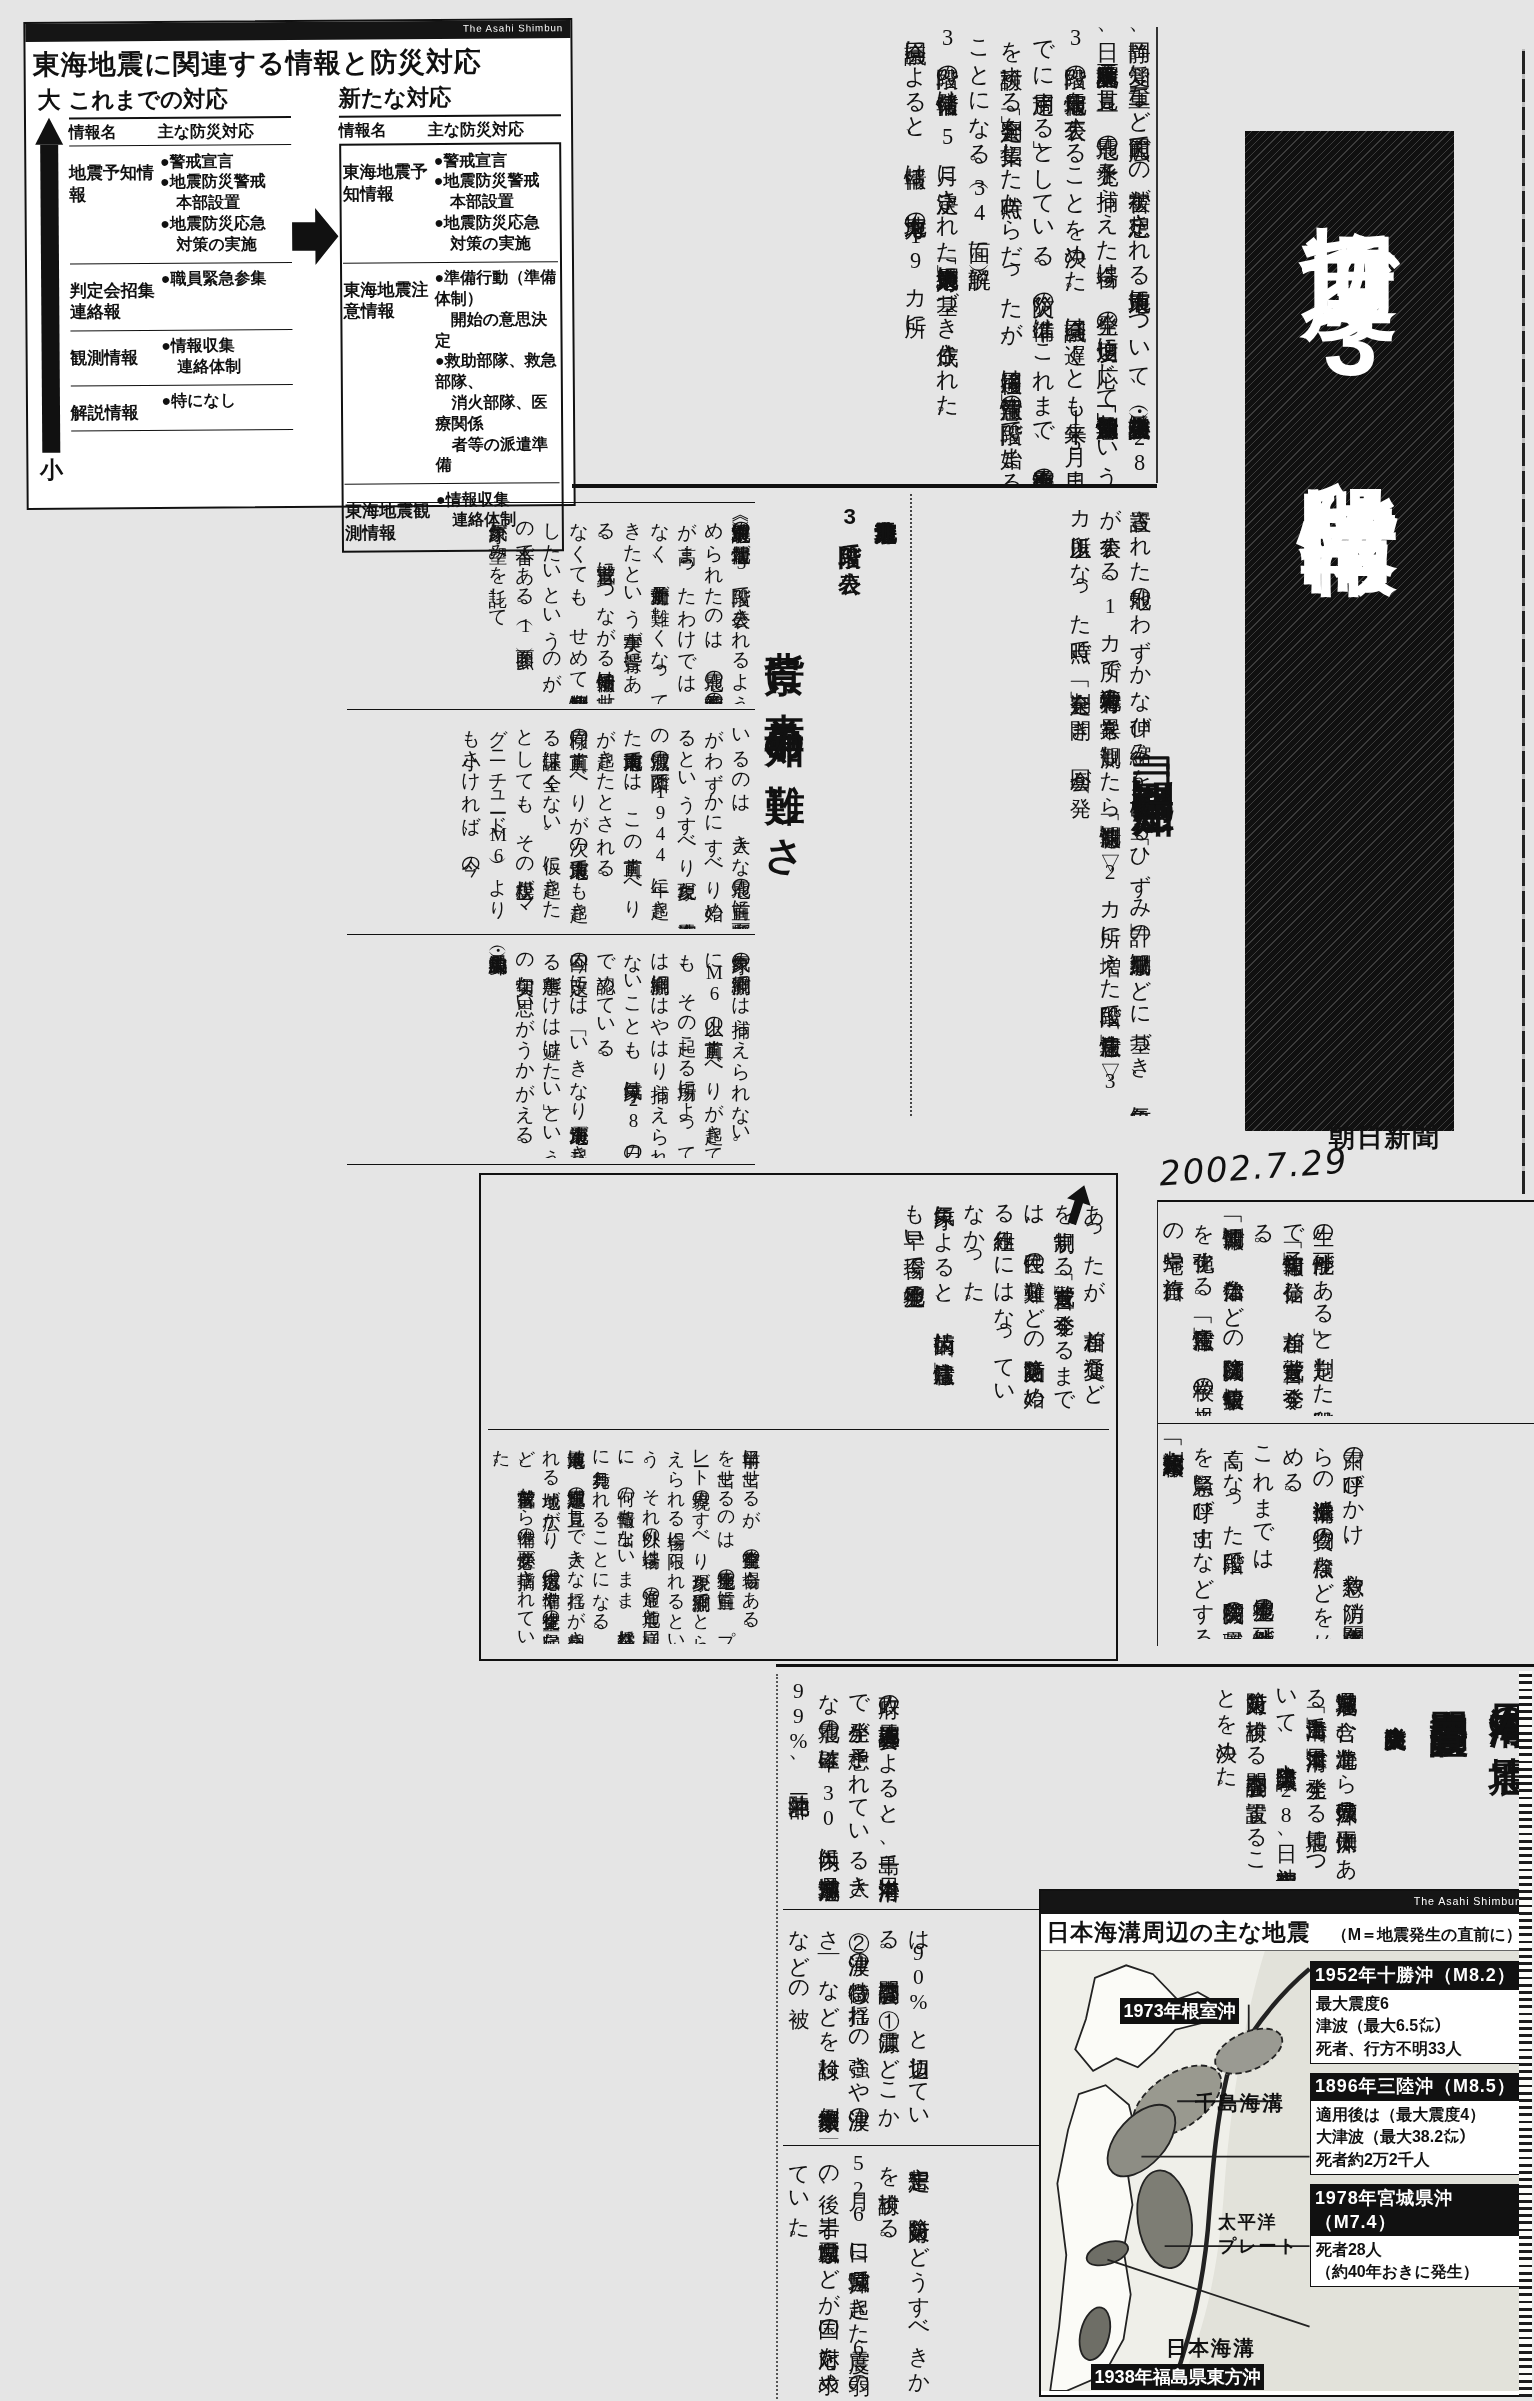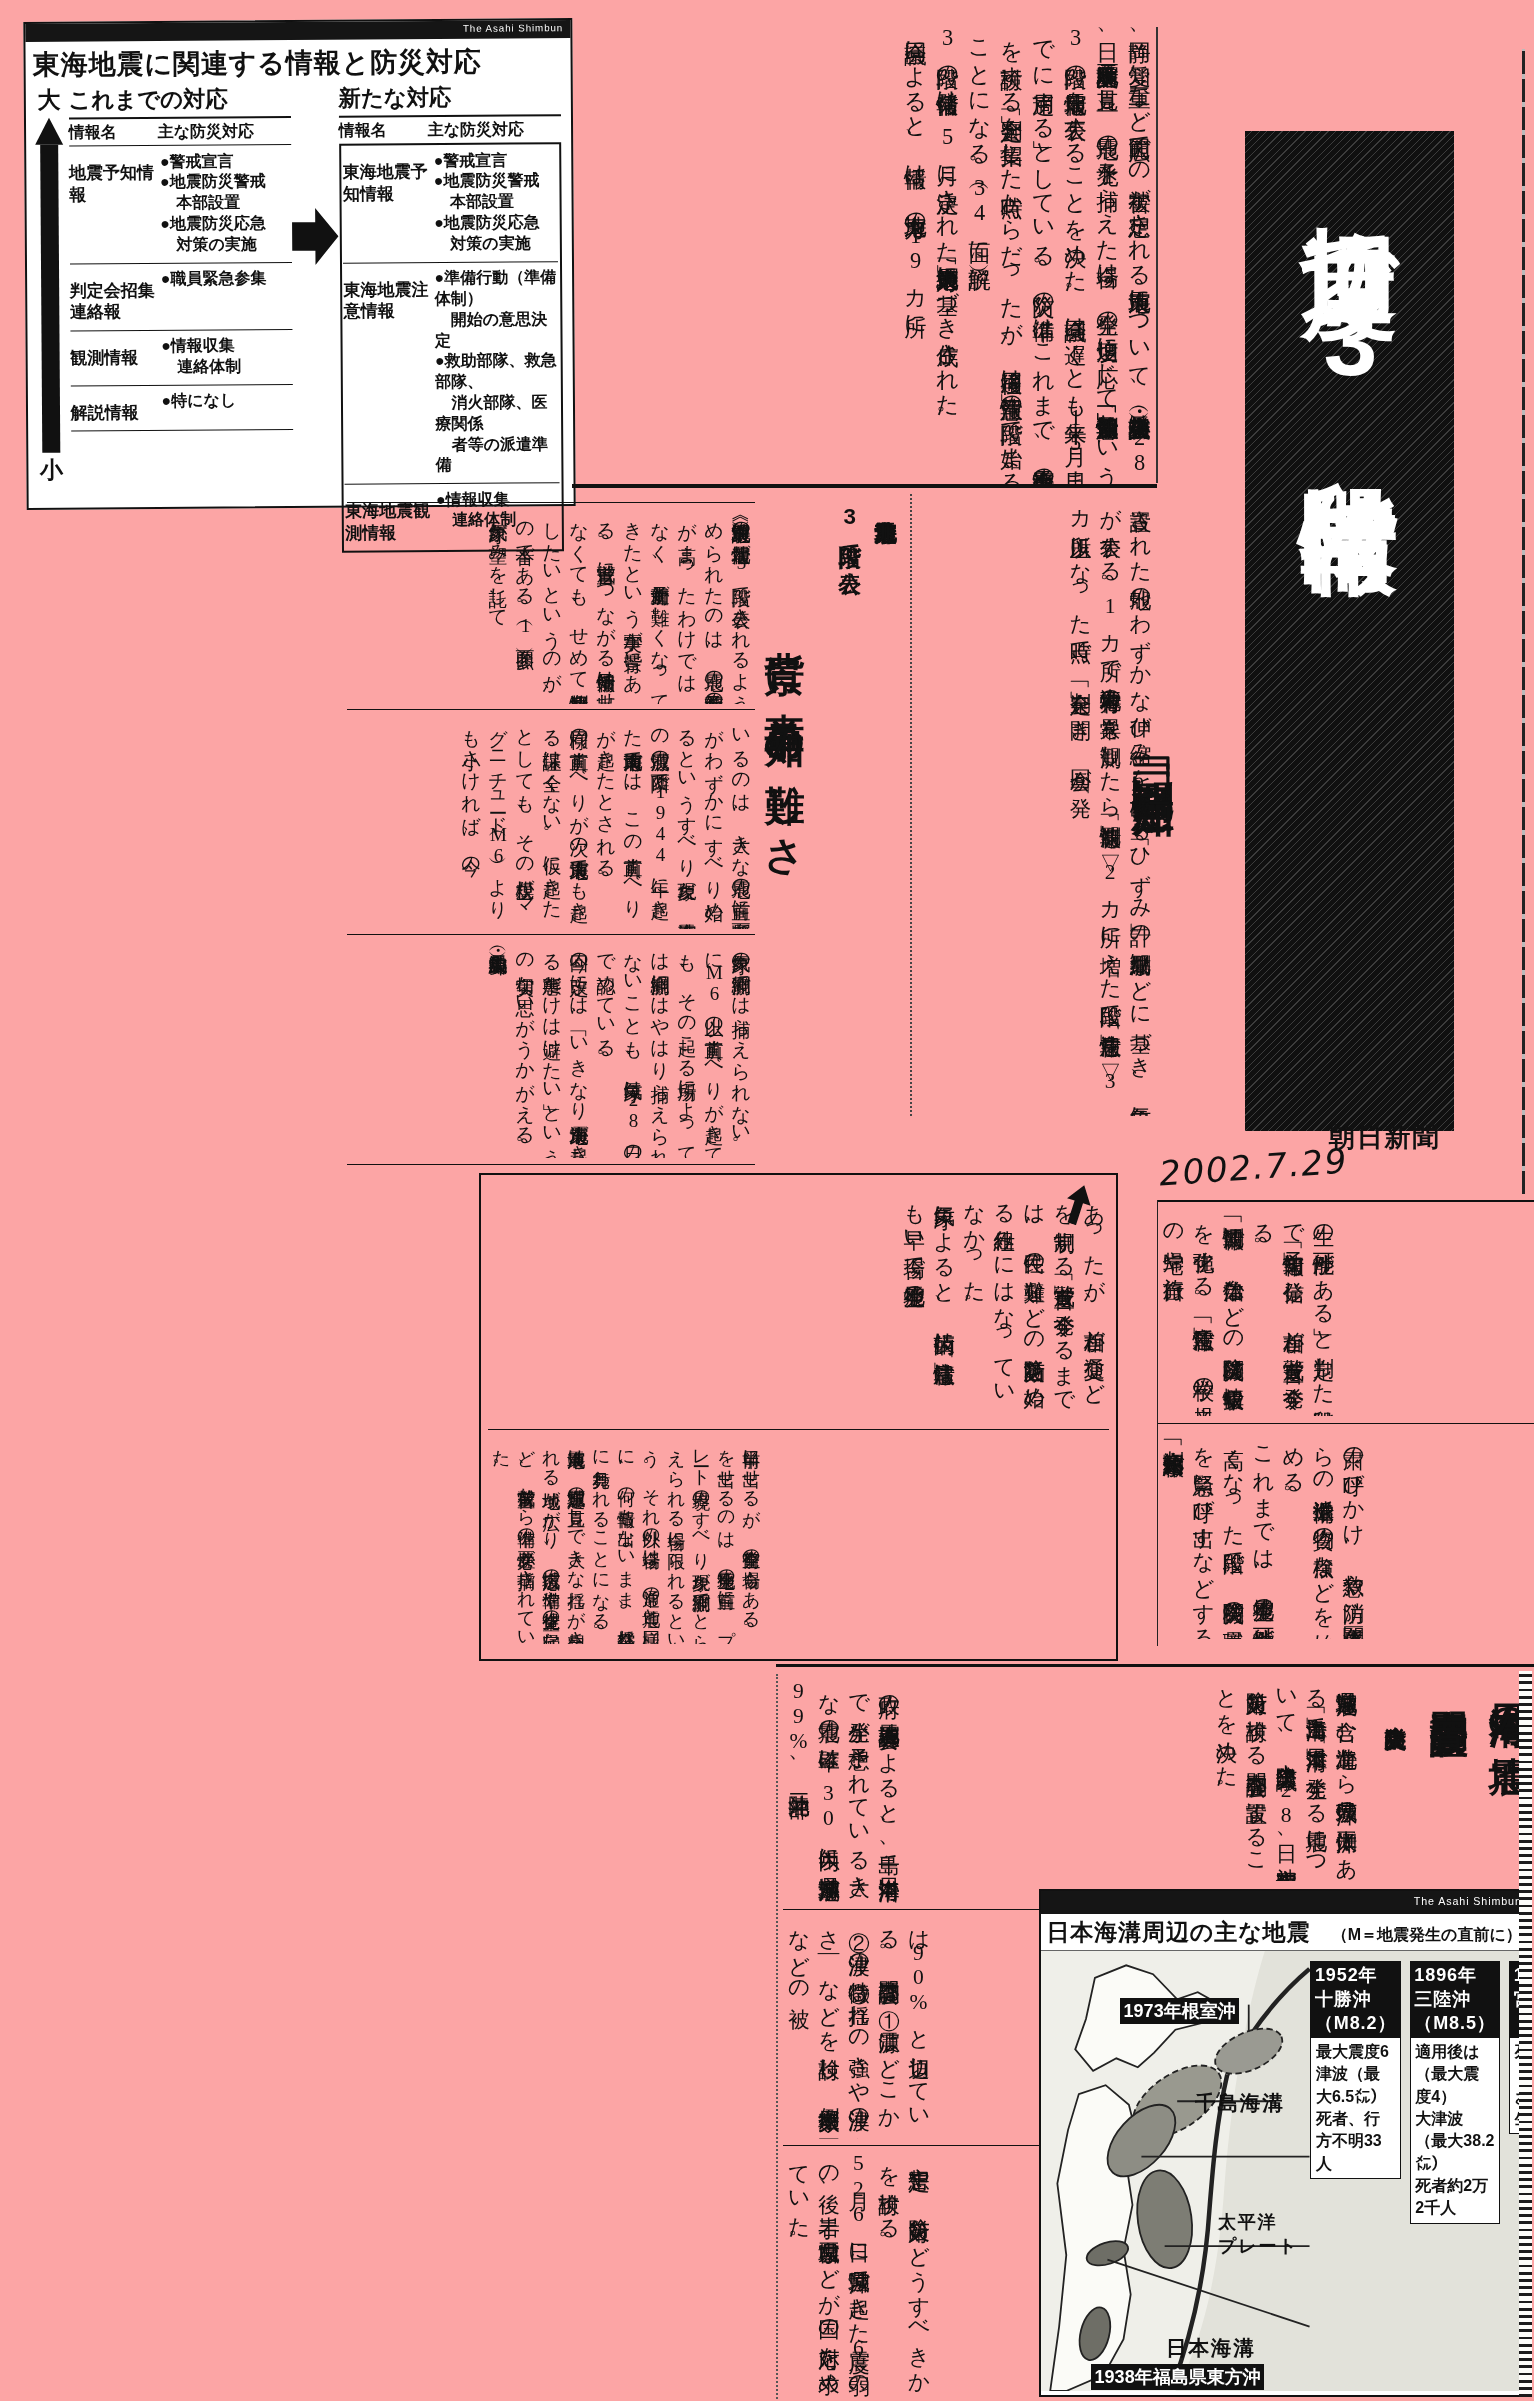--- a/index.html
+++ b/index.html
@@ -1,16 +1,16 @@
 <!DOCTYPE html>
 <html style="font-size:14.3px"><head>
 <meta charset="utf-8">
 <style>
   html,body{margin:0;padding:0;background:#8a8a8a}
-  #page{position:relative;width:1535px;height:2401px;background:#fca5a5;color:#111;
+  #page{position:relative;width:1535px;height:2401px;background:#e5e5e5;color:#111;
         font-family:"Liberation Serif",serif;overflow:hidden}
   .abs{position:absolute}
   .v{writing-mode:vertical-rl;text-orientation:upright;white-space:pre-line;overflow:hidden}
   .gothic{font-family:"Liberation Sans",sans-serif}
   .rule{background:#111}
 
   
   #infographic{left:25px;top:19.7px;width:549px;height:488px;border:2.7px solid #111;
                background:#fff;box-sizing:border-box;transform:rotate(-.4deg)}
   .brand-bar{height:16px;background:#151515;color:#fff;font-size:9.8px;text-align:right;
@@ -89,21 +89,21 @@
 
   
   #mapbox{left:1039px;top:1889px;width:492px;height:508px;border:2.7px solid #111;background:#fff;box-sizing:border-box}
   .map-title-row{display:flex;justify-content:space-between;align-items:baseline;padding:2.7px 7.2px 1.8px 5.4px;border-bottom:0.9px solid #666}
   .map-title{font-size:23px;font-weight:bold;letter-spacing:0.9px}
   .map-note{font-size:16px;font-weight:bold}
   .map-content{position:relative;height:440px;background:#f4f4ef;overflow:hidden}
   .map-label{position:absolute;font-weight:bold}
   .map-label.inv{background:#111;color:#fff;padding:0.9px 3.6px;font-size:18px}
   .map-label.plain{font-size:20.6px;letter-spacing:1.8px;white-space:pre-line}
-  #map-entries{position:absolute;right:3.6px;top:10.7px;width:215px;display:flex;gap:9px}
+  #map-entries{position:absolute;right:3.6px;top:10.7px;width:215px;display:flex;flex-direction:column;gap:9px}
   .m-entry-h{background:#111;color:#fff;font-size:18px;font-weight:bold;padding:1.8px 4.5px;letter-spacing:0.9px}
   .m-entry-b{border:1.8px solid #111;background:#fff;font-size:16px;font-weight:bold;
              padding:2.7px 4.5px;line-height:1.4;white-space:pre-line}
 
   
   #edge-line{left:1522px;top:49px;width:2.7px;height:1145px;
              background:repeating-linear-gradient(0deg,#222 0 23px,#bbb 23px 28px)}
   #edge-dashes{left:1519px;top:1671px;width:12.5px;height:726px;
                background:repeating-linear-gradient(0deg,#1b1b1b 0 2.7px,#fcfcf9 2.7px 7.2px)}
   #lead-rule{left:572px;top:484px;width:585px;height:3.6px}

